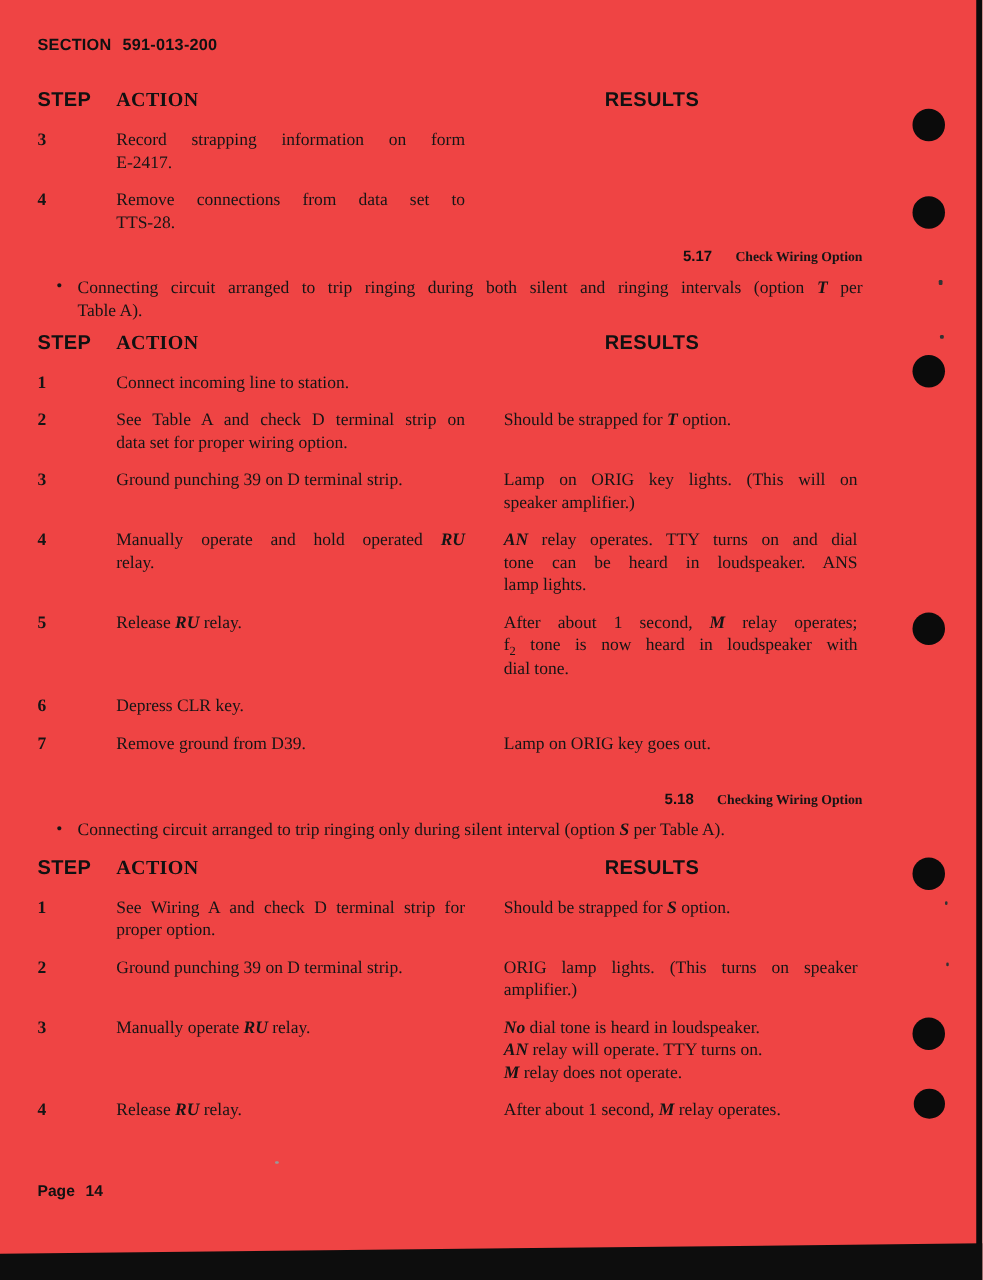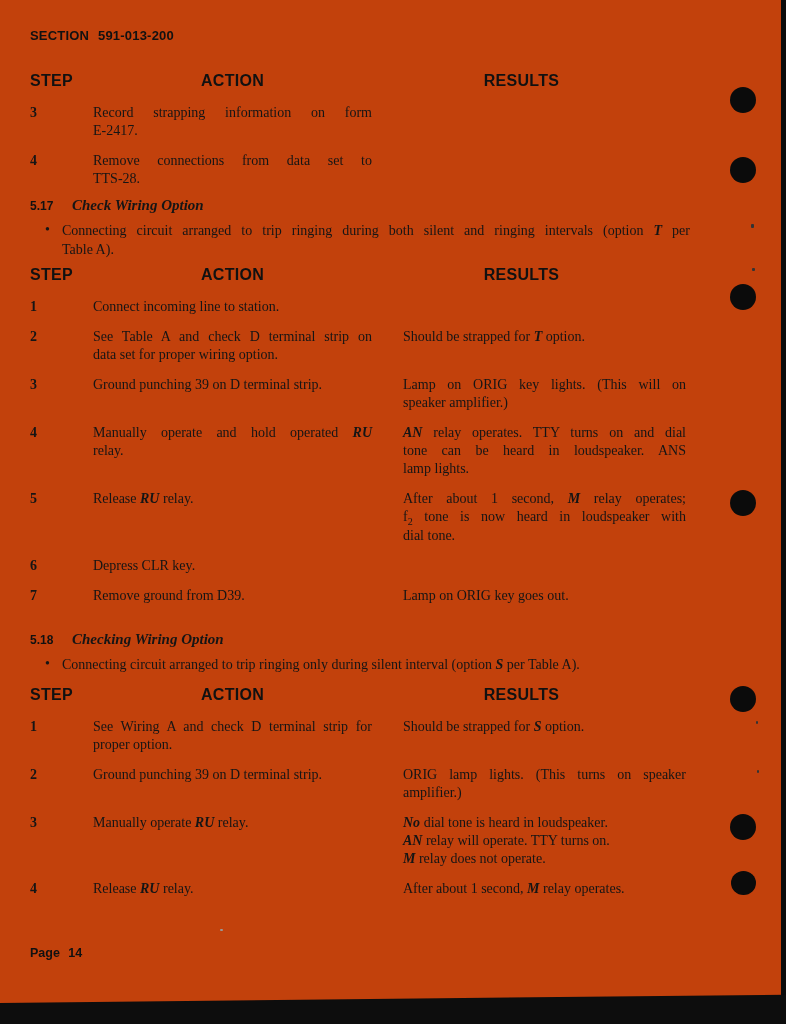--- a/index.html
+++ b/index.html
@@ -1,49 +1,49 @@
 <!DOCTYPE html>
 <html><head>
 <meta charset="utf-8">
 <style>
   html,body{margin:0;padding:0;background:#e8e8e8;}
   .page{
-    position:relative;width:786px;height:1024px;background:#c2410c;
+    position:relative;width:786px;height:1024px;background:#ef4444;
     overflow:hidden;font-family:"Liberation Serif",serif;color:#151515;
   }
   .blk{position:absolute;left:30px;width:660px;}
   .doc-header{
     position:absolute;left:30px;top:28px;
     font-family:"Liberation Sans",sans-serif;font-weight:bold;font-size:13px;
     letter-spacing:.2px;word-spacing:5px;color:#111;
   }
   
   .t-head{display:flex;align-items:flex-start;
     font-family:"Liberation Sans",sans-serif;font-weight:bold;font-size:16px;
     letter-spacing:.3px;line-height:14px;color:#111;}
   .t-row{display:flex;align-items:flex-start;margin-top:12px;}
   .t-body .t-row:first-child{margin-top:16px;}
   .c-step{width:63px;flex:0 0 63px;}
   .c-action{width:279px;flex:0 0 279px;}
   .c-gut{width:31px;flex:0 0 31px;}
   .c-results{width:283px;flex:0 0 283px;}
-  .h-action{text-align:center;}
+  .h-action{font-family:Liberation Serif, serif;}
   .h-results{text-align:center;padding-right:46px;box-sizing:border-box;}
   .step-num{font-size:14px;line-height:18px;font-weight:bold;}
   .cell{font-size:14px;line-height:18px;}
   .cell .line{text-align:left;}
   .cell .line.jl{text-align:justify;text-align-last:justify;}
   .bi{font-weight:bold;font-style:italic;}
   sub{font-size:10px;line-height:1;}
   
-  .sec-head{display:flex;align-items:baseline;line-height:18px;}
+  .sec-head{display:flex;align-items:baseline;line-height:18px;justify-content:flex-end;}
   .sec-num{font-family:"Liberation Sans",sans-serif;font-weight:bold;font-size:12px;
     width:42px;flex:0 0 42px;color:#111;}
-  .sec-title{font-family:"Liberation Serif",serif;font-weight:bold;font-style:italic;
-    font-size:15px;}
+  .sec-title{font-family:"Liberation Serif",serif;font-weight:bold;
+    font-size:11px;}
   .bullet-row{display:flex;margin-top:6px;}
   .bullet-glyph{width:17px;flex:0 0 17px;margin-left:15px;font-size:14px;line-height:18px;}
   .bullet-text{width:645px;font-size:14px;line-height:19px;}
   .bullet-text .line.jl{text-align:justify;text-align-last:justify;}
   
   .page-footer{position:absolute;left:30px;top:946px;
     font-family:"Liberation Sans",sans-serif;font-weight:bold;font-size:12.5px;
     word-spacing:5px;color:#111;}
   
   .dot{position:absolute;width:26px;height:26px;border-radius:50%;background:#0b0b0b;}

